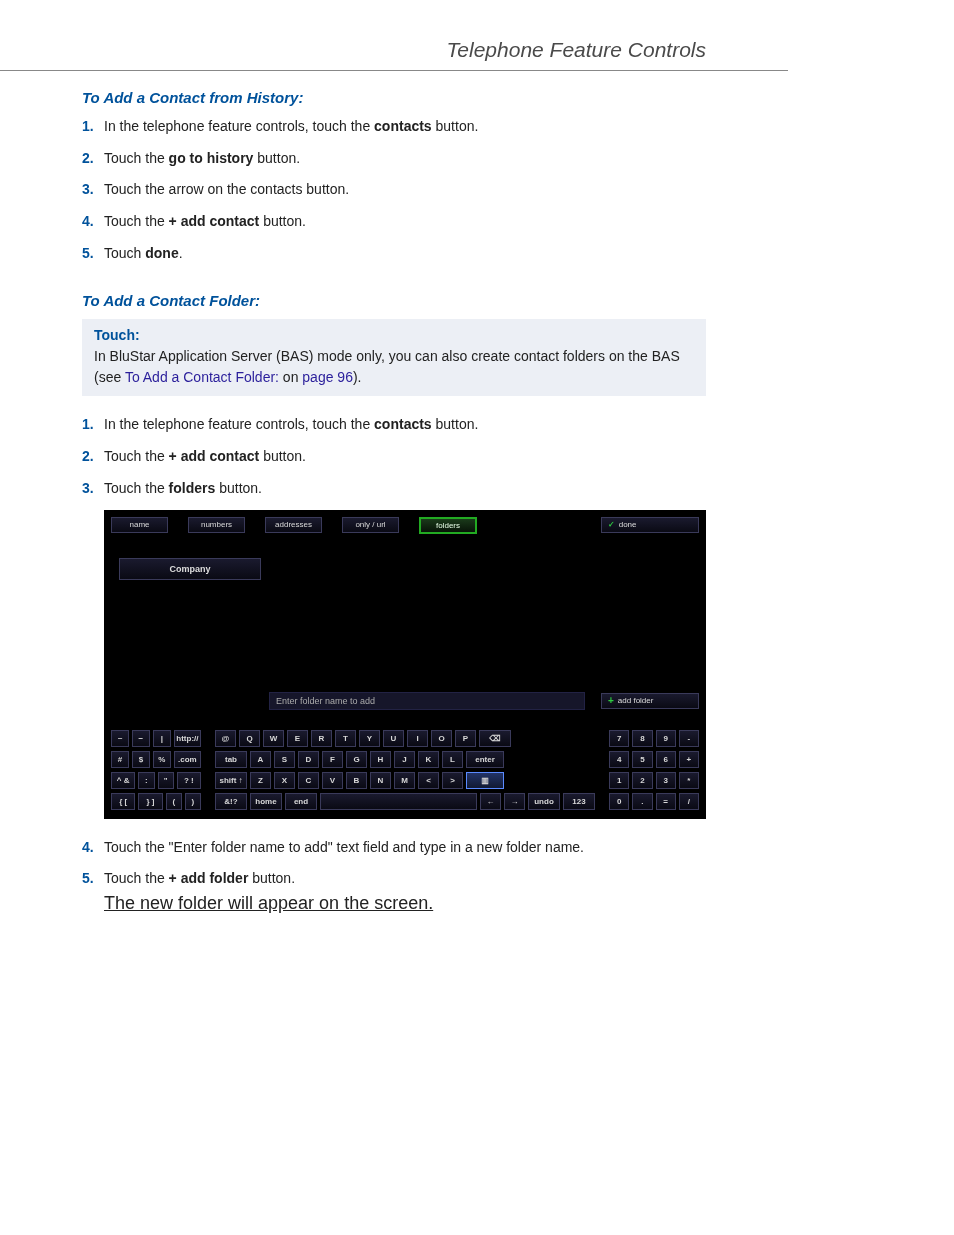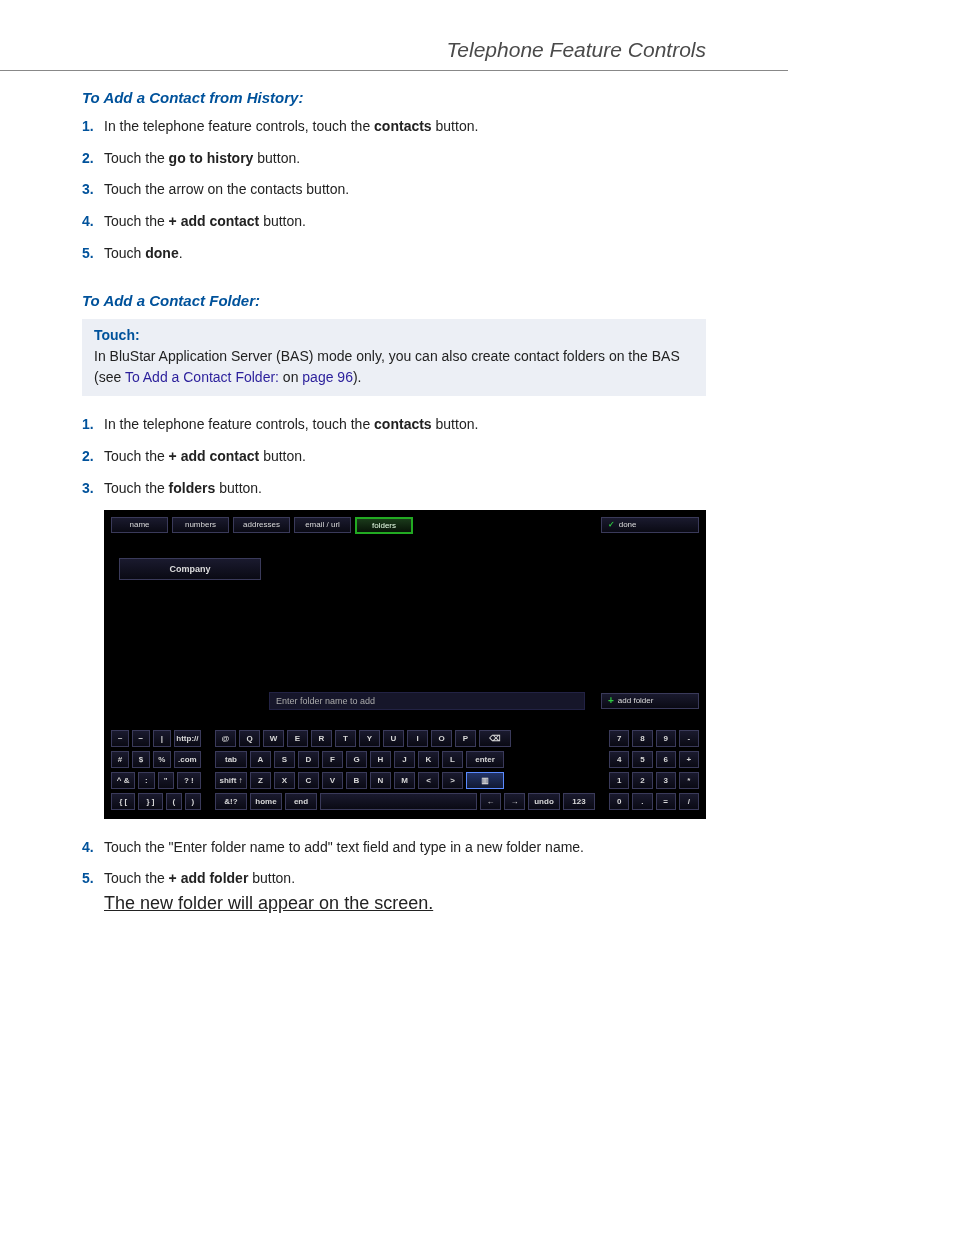--- a/index.html
+++ b/index.html
@@ -104,21 +104,21 @@
     border: 1px solid #000;
     color: #ddd;
     font-family: Arial, sans-serif;
     font-size: 9px;
   }
   .ui-top {
     display: flex;
     justify-content: space-between;
     padding: 6px 6px 0 6px;
   }
-  .tab-row { display: flex; gap: 4px; }
+  .tab-row { display: flex; gap: 20px; }
   .tab-btn {
     border: 1px solid #3a3a5a;
     background: linear-gradient(#1a1a2e,#0a0a14);
     color: #d8d8d8;
     width: 55px;
     height: 14px;
     display: flex;
     align-items: center;
     justify-content: center;
     font-size: 8px;
@@ -248,21 +248,21 @@
       <span>Touch the </span><span class="bold">folders</span><span> button.</span>
     </li>
   </ol>
 
   <div class="ui-mock">
     <div class="ui-top">
       <div class="tab-row">
         <div class="tab-btn">name</div>
         <div class="tab-btn">numbers</div>
         <div class="tab-btn">addresses</div>
-        <div class="tab-btn">email / url</div>
+        <div class="tab-btn">only / url</div>
         <div class="tab-btn active">folders</div>
       </div>
       <div class="done-btn">
         <span class="check">✓</span>
         <span>done</span>
       </div>
     </div>
     <div class="company-btn">Company</div>
     <div class="mid-row">
       <div class="folder-input">Enter folder name to add</div>

